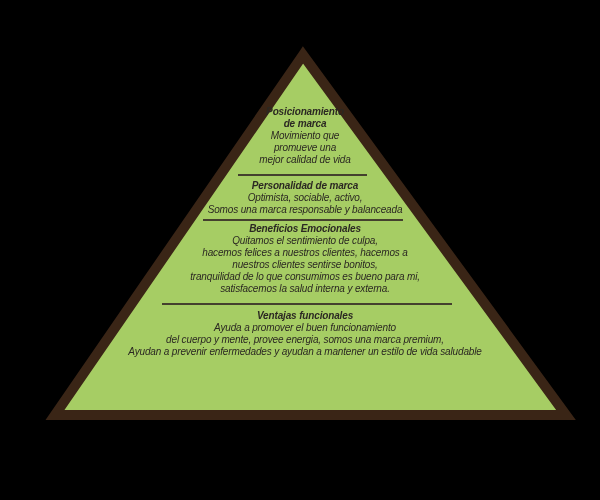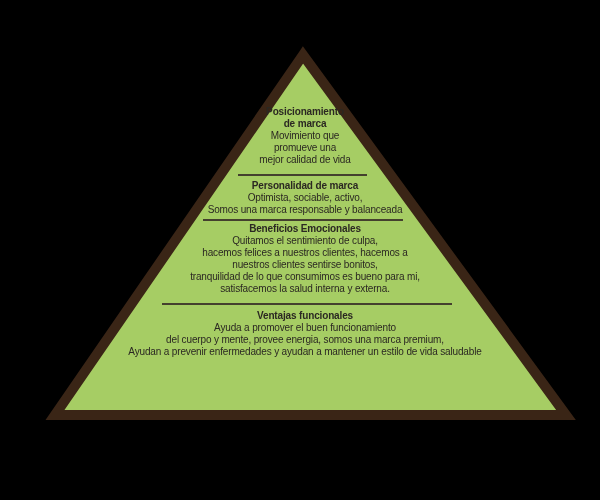--- a/index.html
+++ b/index.html
@@ -2,21 +2,21 @@
 <html style="--background: #000000; --pyramid_fill: #a6cd64; --pyramid_border: #3a2516; --text: #2b2822; --divider: #44402e;"><head>
 <meta charset="utf-8">
 <style>
   html, body { margin: 0; padding: 0; }
   body {
     width: 600px; height: 500px;
     background: var(--background, #000);
     font-family: "Liberation Sans", sans-serif;
     overflow: hidden;
   }
-  .stage { position: relative; width: 560px; height: 500px; }
+  .stage { position: relative; width: 560px; height: 500px; font-style: italic; }
   .pyramid-svg { position: absolute; left: 0; top: 0; }
   .pyramid-svg polygon {
     fill: var(--pyramid_fill, #a6cd64);
     stroke: var(--pyramid_border, #3a2516);
     stroke-width: 10;
     stroke-linejoin: miter;
   }
   .sec {
     position: absolute; left: 5px; width: 600px;
     text-align: center;

